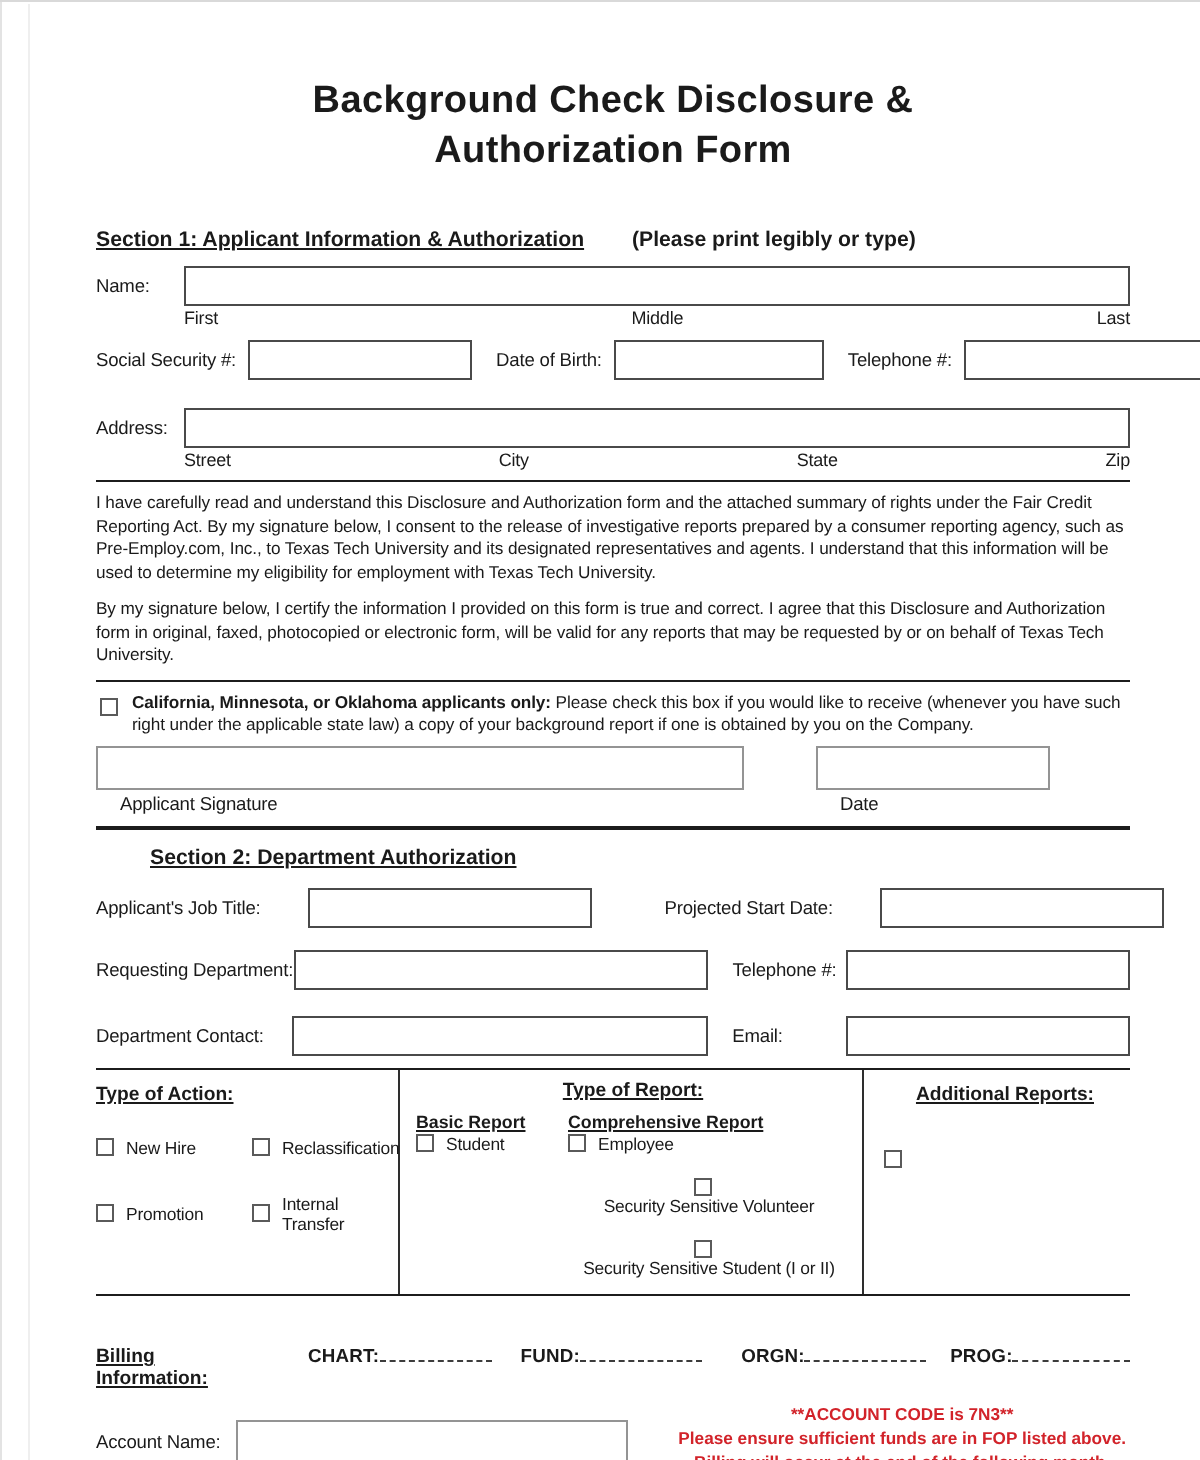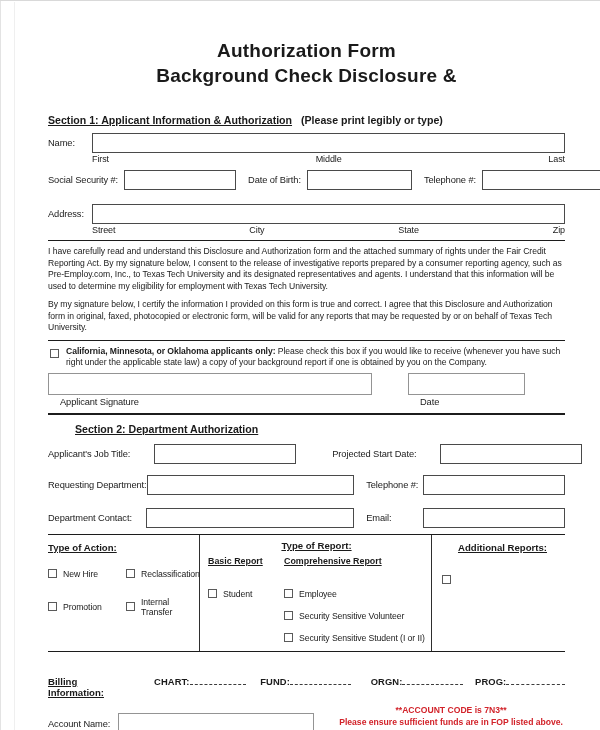--- a/index.html
+++ b/index.html
@@ -16,21 +16,21 @@
   .page::before{
     content:""; position:absolute; left:14px; top:2px; bottom:0; width:1px;
     background:#efefef;
   }
   .content { padding:38px 35px 0 48px; }
 
   .title { text-align:center; font-weight:bold; font-size:19px; line-height:1.32; letter-spacing:.2px; }
 
   .sec-heading { margin-top:26px; font-size:10.6px; font-weight:bold; }
   .u { text-decoration:underline; }
-  .note { margin-left:6px; }
+  .note { margin-left:21px; }
 
   .row { display:flex; align-items:center; }
   .lbl { font-size:9.3px; letter-spacing:-.1px; white-space:nowrap; }
 
   input.box {
     border:1px solid #4a4a4a; background:#fff; height:20px;
     font:9.5px "Liberation Sans", sans-serif; padding:0 4px; outline:none;
   }
   input.gray { border:1px solid #949494; }
 
@@ -62,22 +62,22 @@
   .col3 { flex:1; padding:7px 2px 8px 10px; }
   .colhead { font-size:9.6px; font-weight:bold; text-decoration:underline; }
   .opt { display:flex; align-items:center; font-size:8.7px; letter-spacing:-.1px; }
   .opt .cb { margin-right:6px; }
   .action-opts { display:grid; grid-template-columns:78px auto; row-gap:18px; margin-top:16px; }
   .report-head { text-align:center; }
   .report-cols { display:flex; margin-top:5px; }
   .basic-col { width:76px; }
   .comp-col { flex:1; }
   .subhead { font-size:8.9px; font-weight:bold; text-decoration:underline; white-space:nowrap; }
-  .basic-col .opt, .comp-col .opt { margin-top:23px; }
-  .comp-col .opt + .opt { margin-top:12px; }
+  .basic-col .opt, .comp-col .opt { margin-top:1px; }
+  .comp-col .opt + .opt { margin-top:12px;flex-direction:column; }
   .addl-head { text-align:center; }
   .col3 .opt { margin-top:18px; align-items:flex-start; }
   .col3 .opt .cb { margin-top:4px; }
   .col3 .opt span.optlabel { width:110px; line-height:1.3; }
 
   .billing-row { display:flex; align-items:baseline; margin-top:24px; font-size:9.4px; }
   .bill-head { font-weight:bold; text-decoration:underline; font-size:9.6px; }
   .bill-lbl { font-weight:bold; letter-spacing:.1px; }
   .fill-line { display:inline-block; width:58px; height:9px; border-bottom:1px dashed #3c3c3c; }
 
@@ -87,22 +87,22 @@
 
   .optlabel, .sublabels span, .sig-labels span { letter-spacing:-.1px; }
 </style>
 </head>
 <body>
 
 <div class="page">
   <div class="content">
 
     <div class="title">
+      <div>Background Check Disclosure &amp;</div>
       <div>Authorization Form</div>
-      <div>Background Check Disclosure &amp;</div>
     </div>
 
     <div class="sec-heading">
       <span class="u">Section 1: Applicant Information &amp; Authorization</span>
       <span class="note">(Please print legibly or type)</span>
     </div>
 
     <div class="row" style="margin-top:7px;">
       <span class="lbl" style="width:44px;">Name:</span>
       <input class="box" style="flex: 1 1 0%;" type="text">

